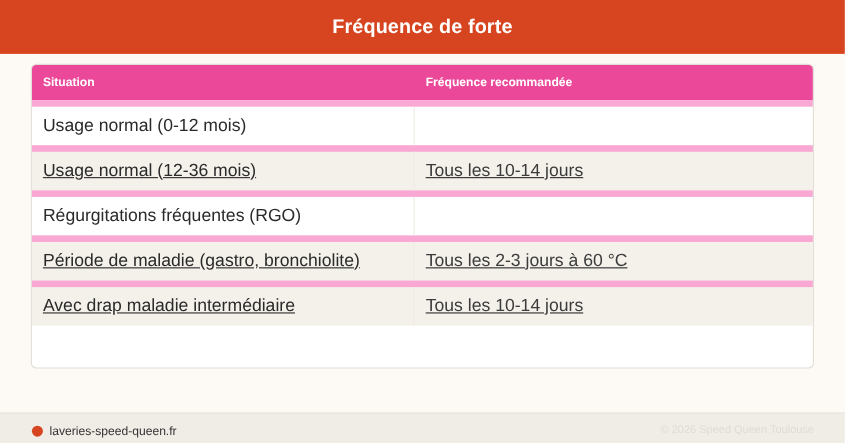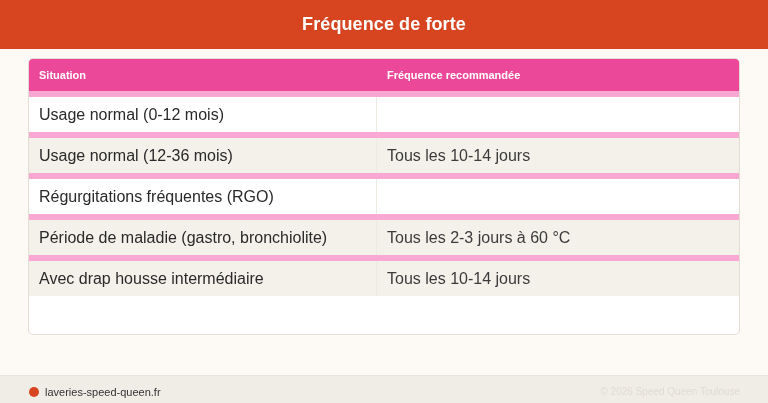--- a/index.html
+++ b/index.html
@@ -27,21 +27,21 @@
       color: #ffffff; font-weight: bold; font-size: 11px;
     }
     .thead .c1 { width: 348px; padding-left: 10px; }
     .thead .c2 { flex: 1; padding-left: 10px; }
     .row {
       height: 41px; display: flex; align-items: center;
       font-size: 16px; color: #2a2a2a;
       border-top: 6px solid #f9a8d4;
     }
     .row:first-of-type { border-top: none; }
-    .row.alt { background: #f4f1ea; }
+    .row.alt { background: #f4f1ea; text-decoration: underline; }
     .row .c1 { width: 348px; padding-left: 10px; height: 100%; display: flex; align-items: center; border-right: 1px solid #efebe4; }
     .row .c2 { flex: 1; padding-left: 10px; color: #3b3b3b; }
     .footer {
       position: absolute; left: 0; top: 375px; width: 768px; height: 28px;
       background: #f0ede7; border-top: 1px solid #e8e4dc;
       display: flex; align-items: center; justify-content: space-between;
       padding: 4px 28px 0 29px;
     }
     .footer .left { display: flex; align-items: center; gap: 6px; font-size: 11px; color: #333333; }
     .footer .dot { width: 10px; height: 10px; border-radius: 50%; background: #d64520; }
@@ -67,21 +67,21 @@
     <div class="c2">Tous les 10-14 jours</div>
   </div>
   <div class="row">
     <div class="c1">Régurgitations fréquentes (RGO)</div>
   </div>
   <div class="row alt">
     <div class="c1">Période de maladie (gastro, bronchiolite)</div>
     <div class="c2">Tous les 2-3 jours à 60 °C</div>
   </div>
   <div class="row alt">
-    <div class="c1">Avec drap housse intermédiaire</div>
+    <div class="c1">Avec drap maladie intermédiaire</div>
     <div class="c2">Tous les 10-14 jours</div>
   </div>
 </div>
 
 <div class="footer">
   <div class="left">
     <span class="dot"></span>
     <span>laveries-speed-queen.fr</span>
   </div>
   <div class="right">© 2026 Speed Queen Toulouse</div>

